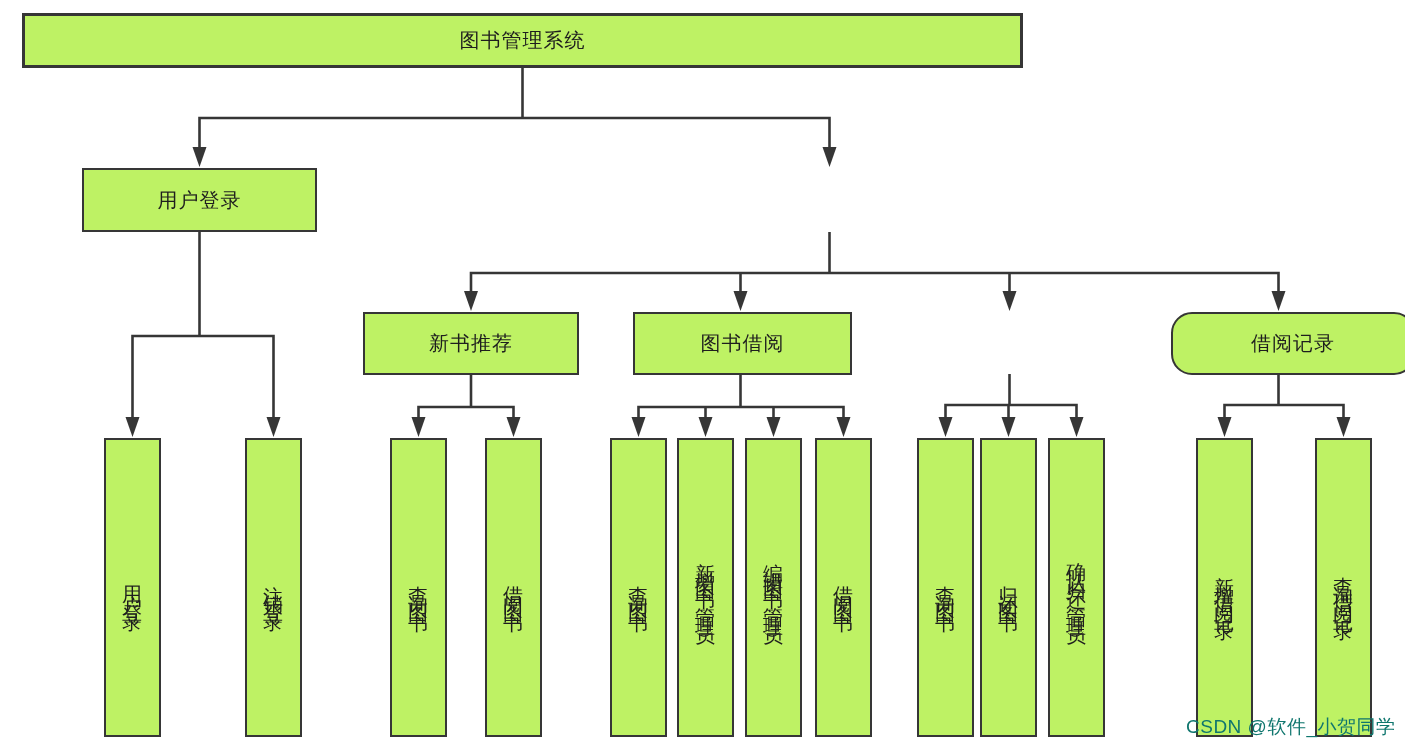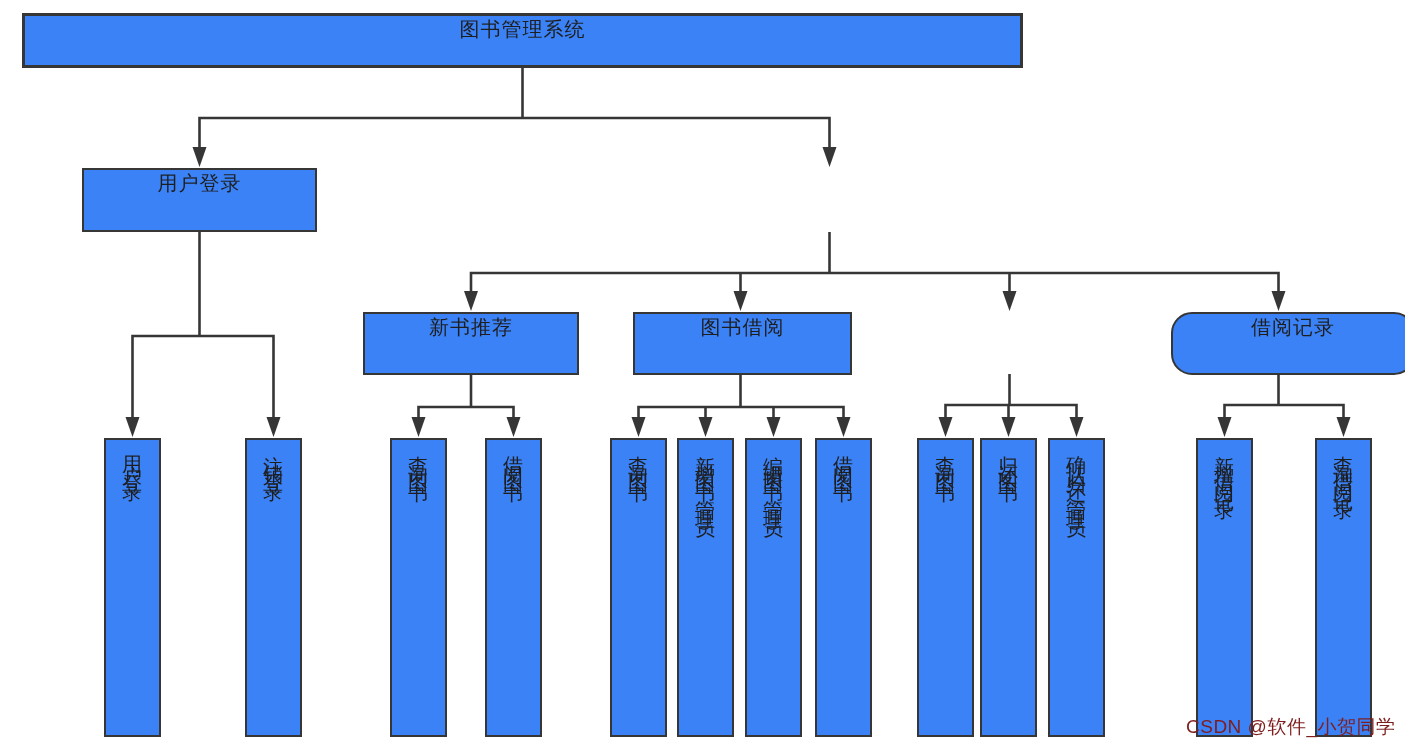--- a/index.html
+++ b/index.html
@@ -25,23 +25,23 @@
     stroke-linejoin: miter;
   }
   .connectors path.arrow {
     fill: #363636;
     stroke: none;
   }
   .box {
     position: absolute;
     box-sizing: border-box;
     border: 2px solid #363636;
-    background: #3b82f6;
+    background: #bef264;
     display: flex;
-    align-items: flex-start;
+    align-items: center;
     justify-content: center;
     z-index: 2;
   }
   .root-box     { left: 22px;  top: 13px;  width: 1001px; height: 55px; border-width: 3px; }
   .n-user-login { left: 82px;  top: 168px; width: 235px;  height: 64px; }
   .n-book-mgmt  { left: 712px; top: 168px; width: 235px;  height: 64px; }
   .m1 { left: 363px;  top: 312px; width: 216px; height: 63px; }
   .m2 { left: 633px;  top: 312px; width: 219px; height: 63px; }
   .m3 { left: 902px;  top: 312px; width: 215px; height: 63px; }
   .m4 { left: 1171px; top: 312px; width: 244px; height: 63px; border-radius: 21px; }
@@ -62,21 +62,21 @@
     font-size: 20px;
     letter-spacing: 9px;
     line-height: 1.2;
   }
   .watermark {
     position: absolute;
     left: 1186px;
     top: 714px;
     font-size: 19px;
     letter-spacing: 0.5px;
-    color: #7f1d1d;
+    color: #0f766e;
     white-space: nowrap;
     z-index: 5;
   }
 </style>
 </head>
 <body>
 
 <div class="canvas">
 
   <svg class="connectors" width="1405" height="747" viewBox="0 0 1405 747" xmlns="http://www.w3.org/2000/svg">

